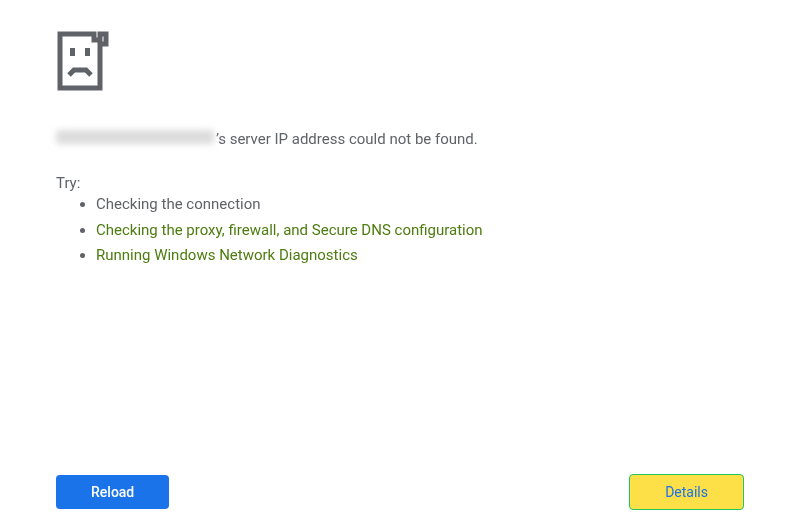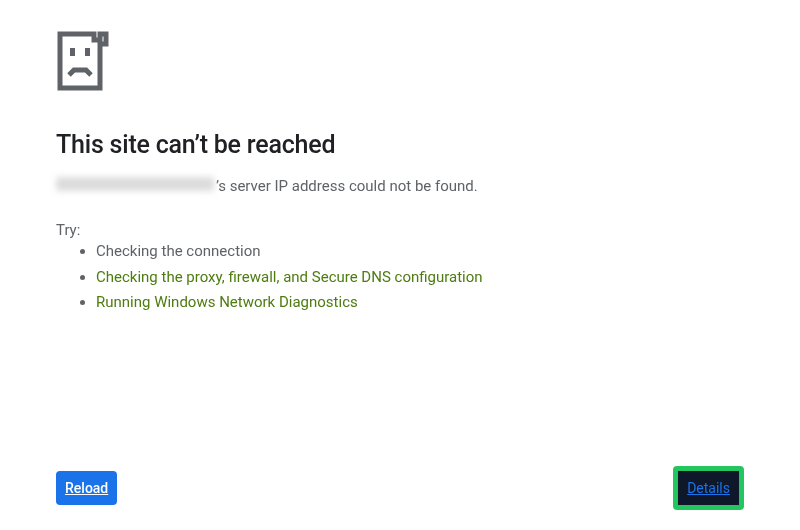--- a/index.html
+++ b/index.html
@@ -79,53 +79,51 @@
       left: 56px;
       right: 56px;
       display: flex;
       justify-content: space-between;
       align-items: center;
     }
     .btn {
       font-size: 14px;
       font-family: inherit;
       border-radius: 4px;
-      padding: 9px 9px;
+      padding: 9px 35px;
       cursor: pointer;
       border: none;
       outline: none;
-      text-decoration: underline;
     }
     .btn-primary {
       background: #1a73e8;
       color: #fff;
       font-weight: 500;
     }
     .btn-secondary {
-      background: #0f172a;
+      background: #fde047;
       color: #1a73e8;
-      border: 5px solid #22c55e;
+      border: 1px solid #22c55e;
       font-weight: 400;
     }
   </style>
 </head>
 <body>
 
 <div class="container">
 
   <div class="icon-wrap">
     <svg class="sad-doc-icon" viewBox="0 0 54 62" xmlns="http://www.w3.org/2000/svg">
       <path d="M4 4 L38 4 L38 10 L44 10 L44 4 L50 4 L50 14 L44 14 L44 58 L4 58 Z" fill="none" stroke="#5f6368" stroke-width="5" stroke-linejoin="miter"></path>
       <rect x="14" y="18" width="5" height="8" fill="#5f6368"></rect>
       <rect x="29" y="18" width="5" height="8" fill="#5f6368"></rect>
       <path d="M13 45 L18 40 L30 40 L35 45" fill="none" stroke="#5f6368" stroke-width="5" stroke-linecap="butt"></path>
     </svg>
   </div>
 
-  <h1 class="title">This site can’t be reached</h1>
 
   <div class="subtitle">
     <span class="blurred-host"></span>
     <span>’s server IP address could not be found.</span>
   </div>
 
   <div class="try-label">Try:</div>
 
   <ul class="suggestions">
     <li>

